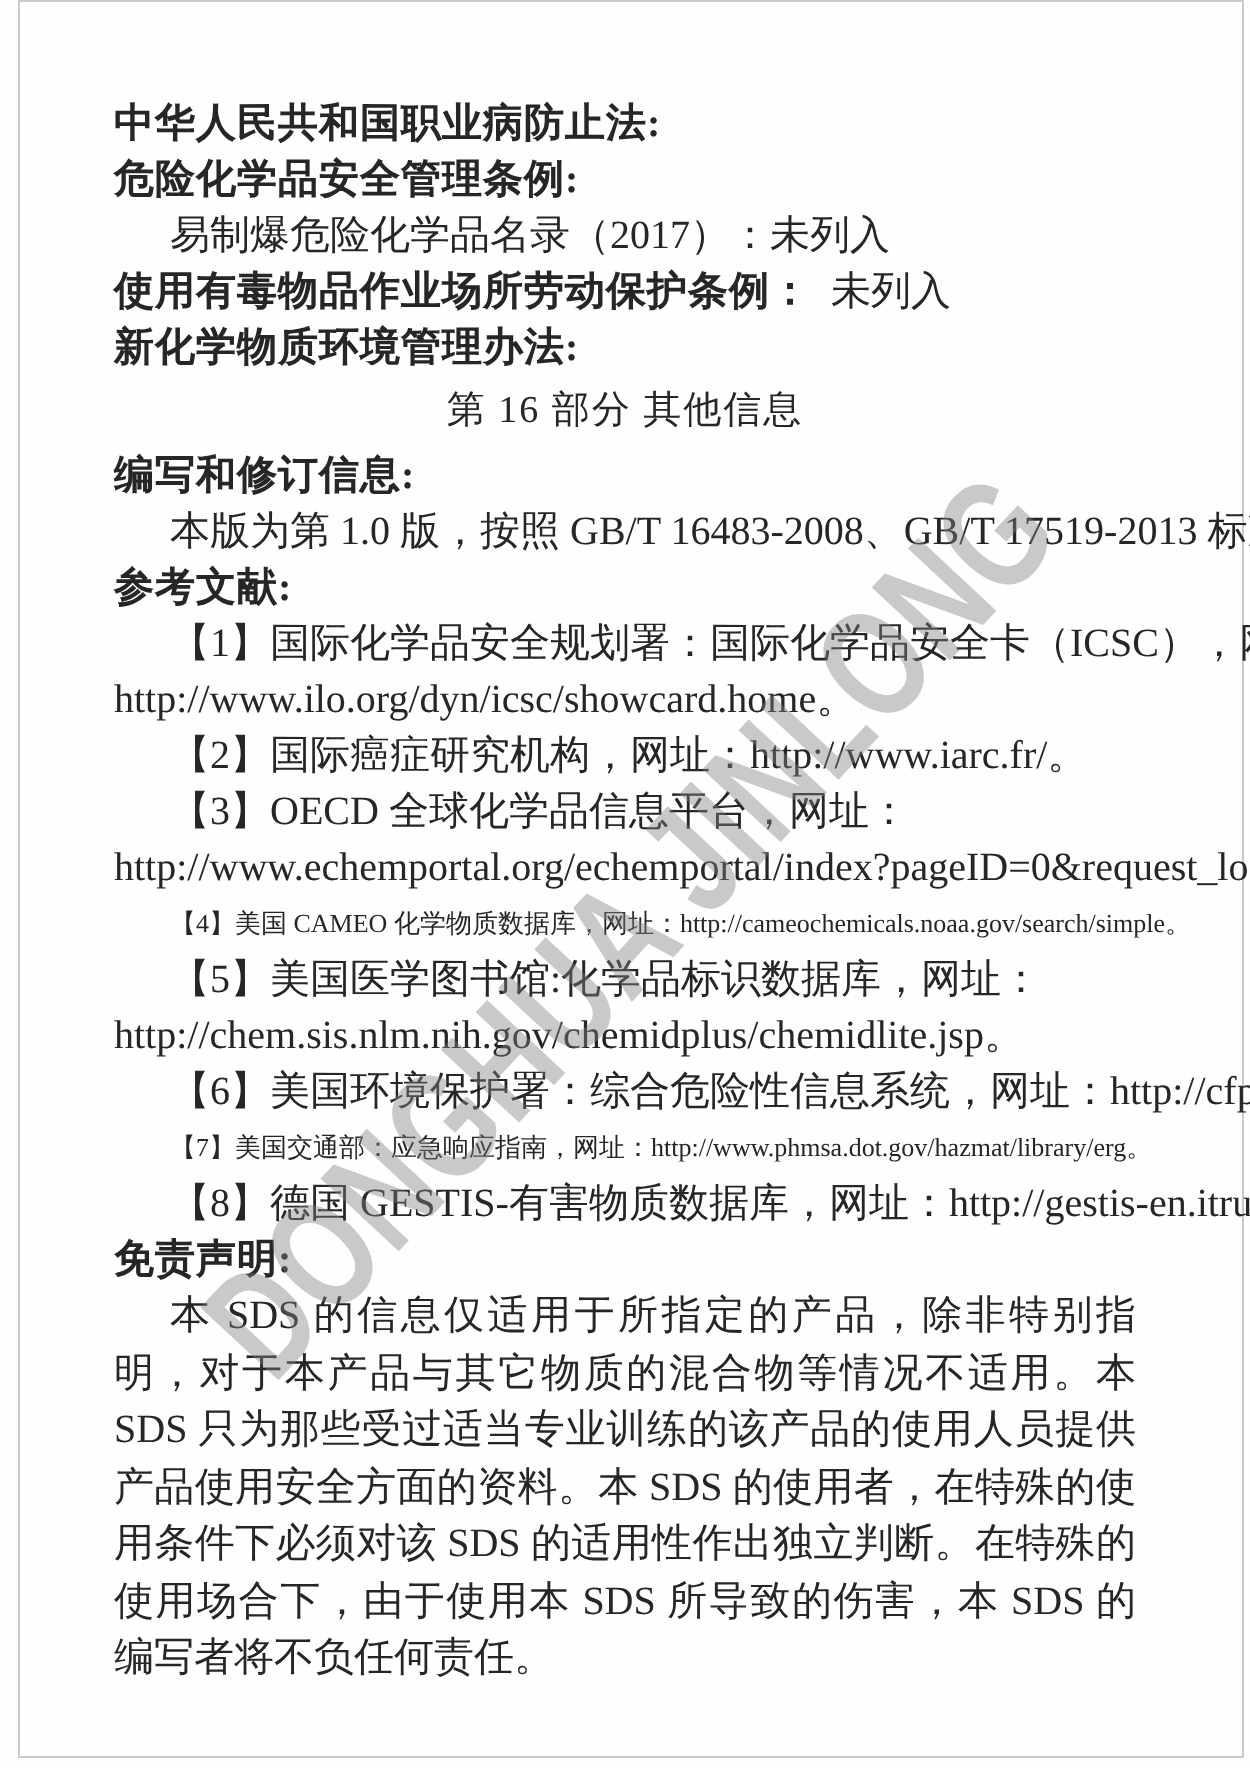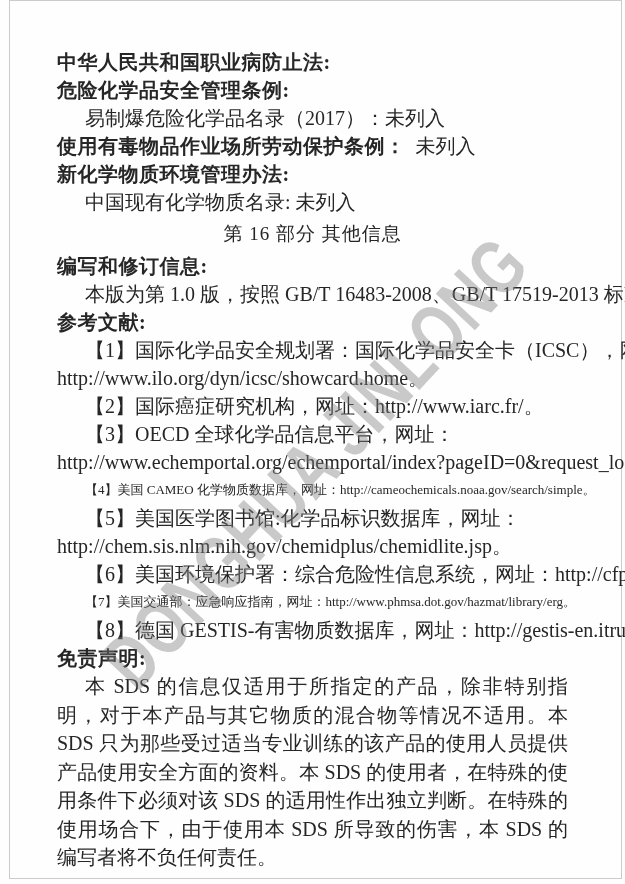--- a/index.html
+++ b/index.html
@@ -80,21 +80,20 @@
 
 <div class="page" style="color: rgb(38, 38, 38); background: rgb(254, 254, 254);">
   <div class="page-edge" style="border-color: rgb(203, 203, 203);"></div>
   <div class="watermark">DONGHUA JINLONG</div>
   <div class="content" id="doc-lines">
       <div class="line bold">中华人民共和国职业病防止法:</div>
       <div class="line bold">危险化学品安全管理条例:</div>
       <div class="line indent">易制爆危险化学品名录（2017）：未列入</div>
       <div class="line bold-value"><span class="lbl">使用有毒物品作业场所劳动保护条例：</span><span class="val">未列入</span></div>
       <div class="line bold">新化学物质环境管理办法:</div>
-      <div class="line indent">中国现有化学物质名录: 未列入</div>
       <div class="line heading">第 16 部分  其他信息</div>
       <div class="line bold">编写和修订信息:</div>
       <div class="line indent">本版为第 1.0 版，按照 GB/T 16483-2008、GB/T 17519-2013 标准编制。</div>
       <div class="line bold">参考文献:</div>
       <div class="line indent">【1】国际化学品安全规划署：国际化学品安全卡（ICSC），网址：</div>
       <div class="line plain">http://www.ilo.org/dyn/icsc/showcard.home。</div>
       <div class="line indent">【2】国际癌症研究机构，网址：http://www.iarc.fr/。</div>
       <div class="line indent">【3】OECD 全球化学品信息平台，网址：</div>
       <div class="line plain">http://www.echemportal.org/echemportal/index?pageID=0&amp;request_locale=en。</div>
       <div class="line indent tight">【4】美国 CAMEO 化学物质数据库，网址：http://cameochemicals.noaa.gov/search/simple。</div>

